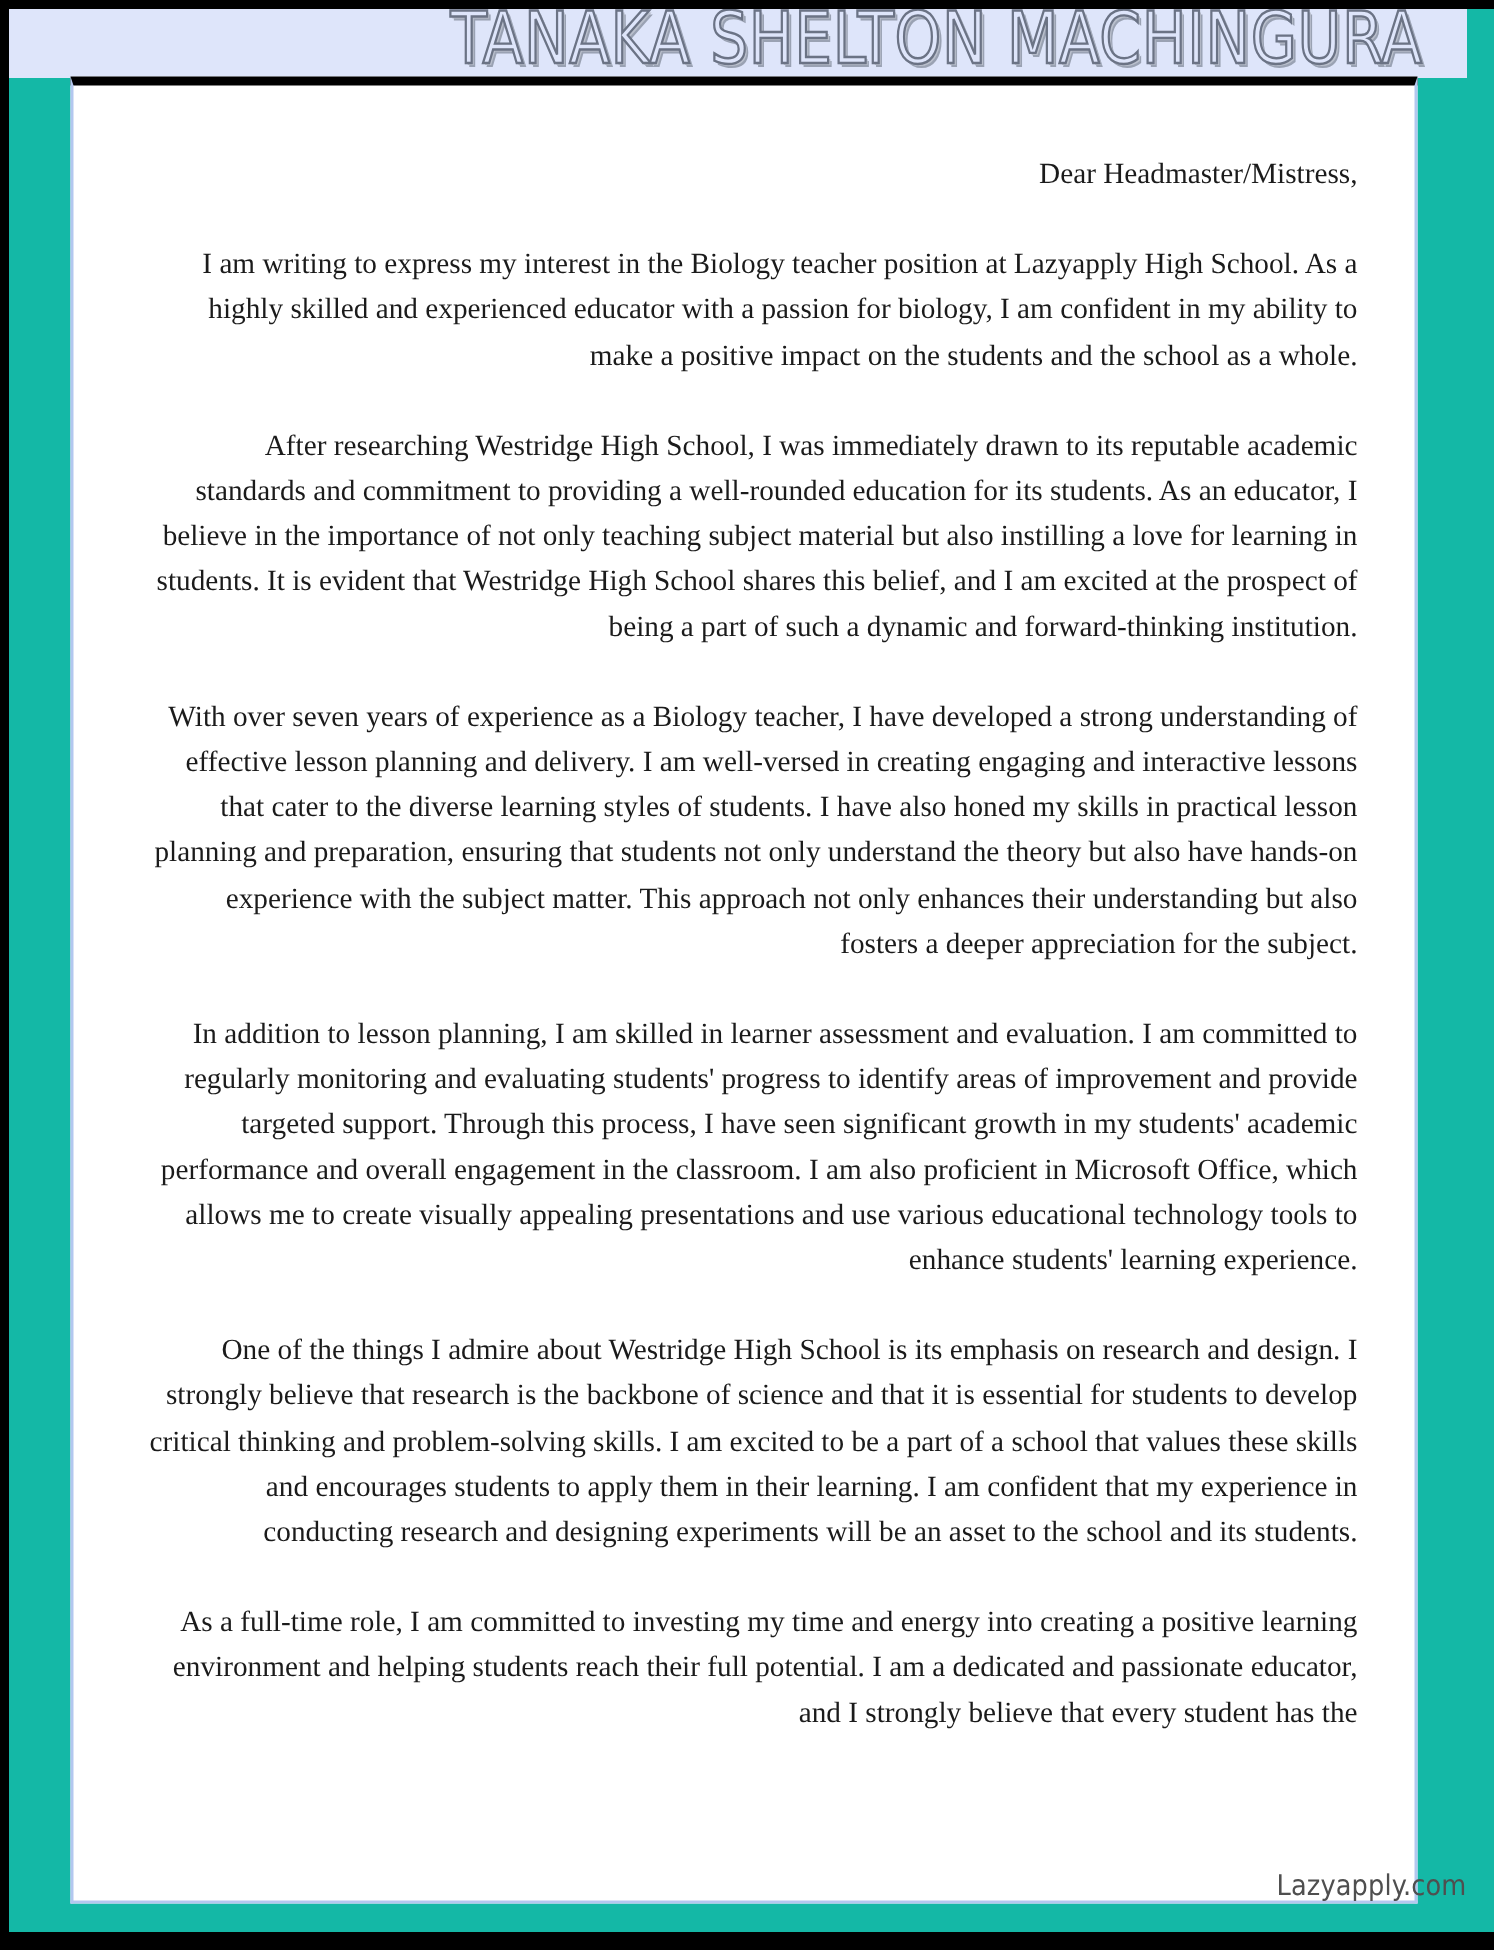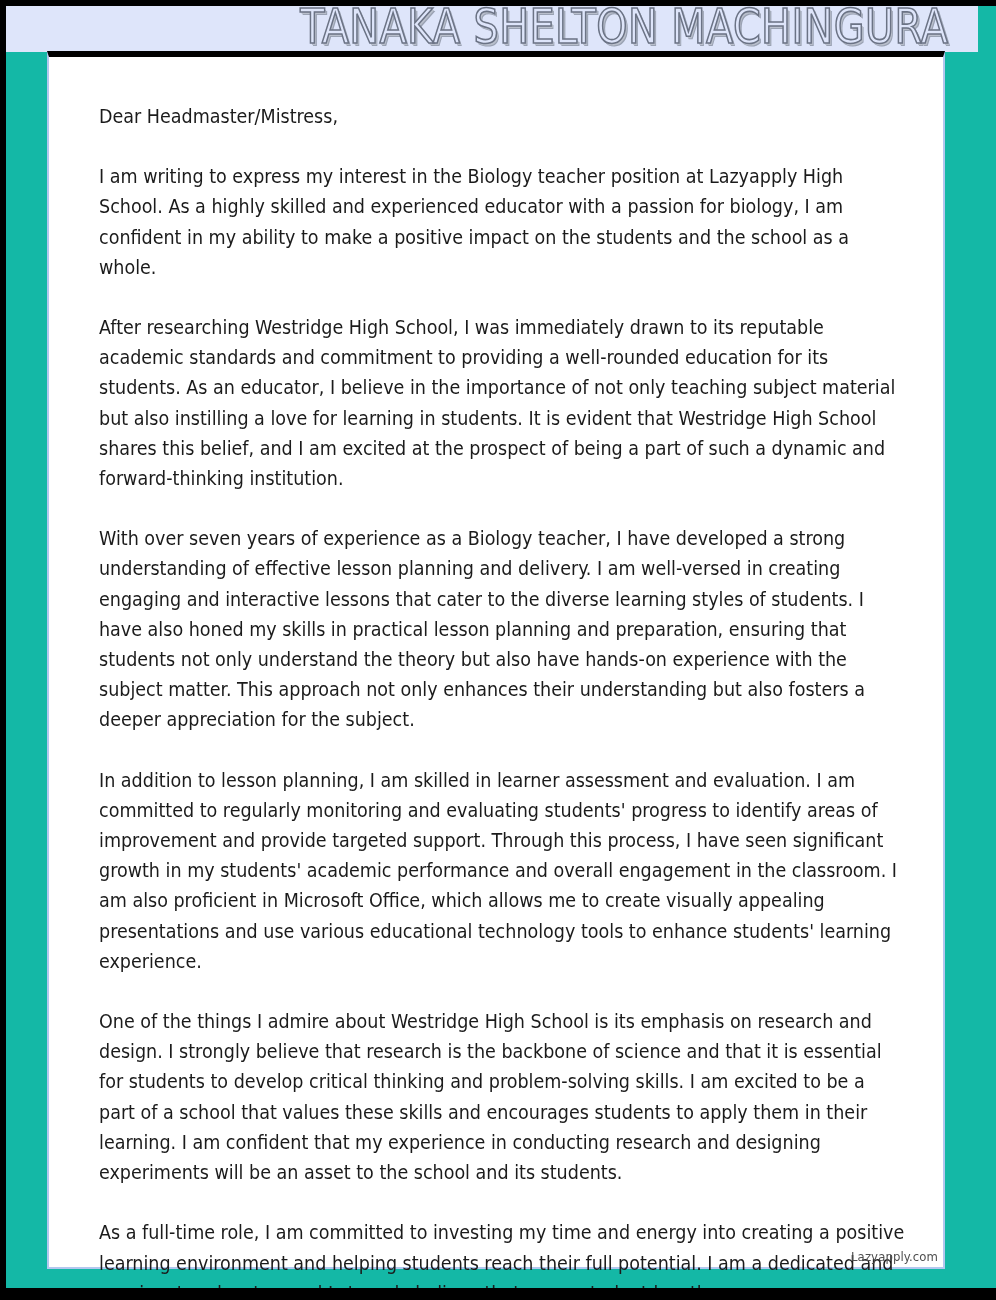--- a/index.html
+++ b/index.html
@@ -86,32 +86,33 @@
     left: 93px;
     top: 96px;
     width: 806px;
     font-size: 19.5px;
     line-height: 30.2px;
     color: #1b1b1b;
     font-weight: 400;
   }
   .letter-body p {
     margin: 0 0 30px 0;
-    text-align: left;
+    text-align: right;
+    font-family: Liberation Serif, serif;
   }
   .letter-body p:last-child {
     margin-bottom: 0;
   }
 
   
   .watermark {
     position: absolute;
     left: 845px;
     top: 1243px;
-    font-size: 13px;
+    font-size: 19px;
     line-height: 16px;
     color: #4f4f4f;
     letter-spacing: 0.1px;
     white-space: nowrap;
   }
 </style>
 </head>
 <body>
 
 <div class="frame">

